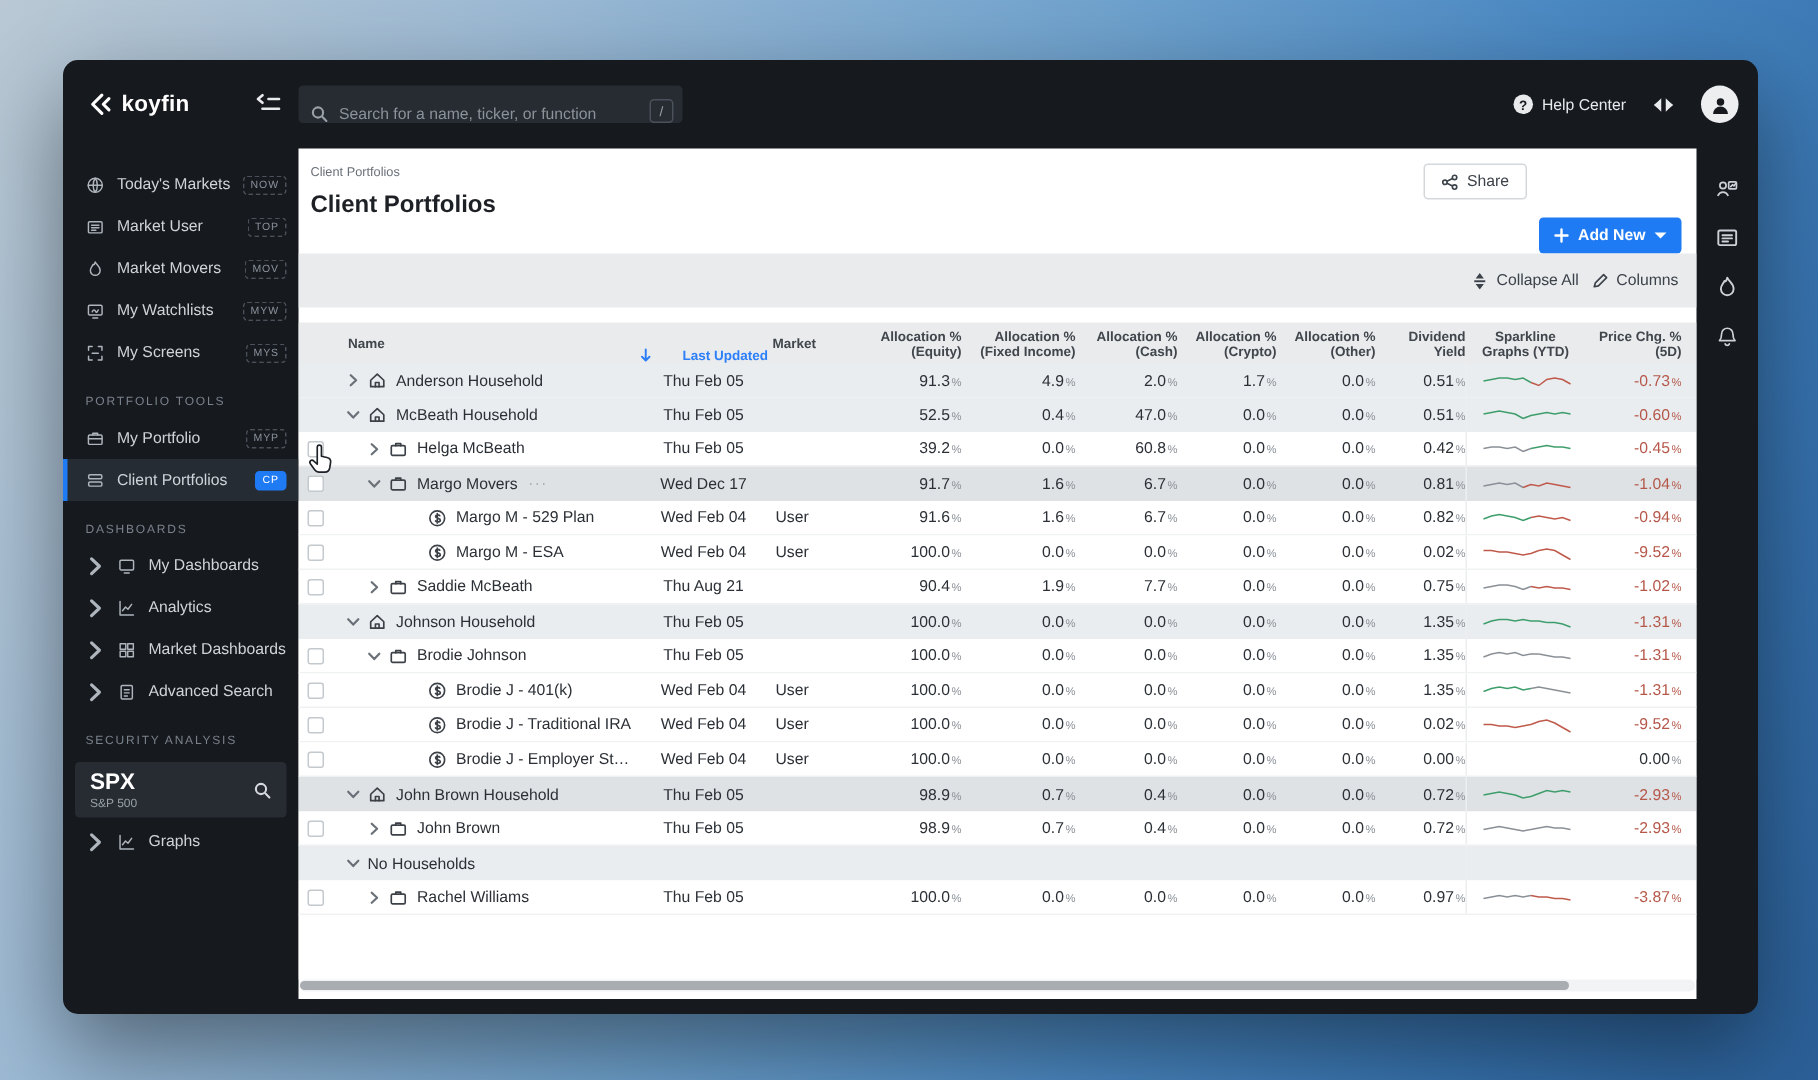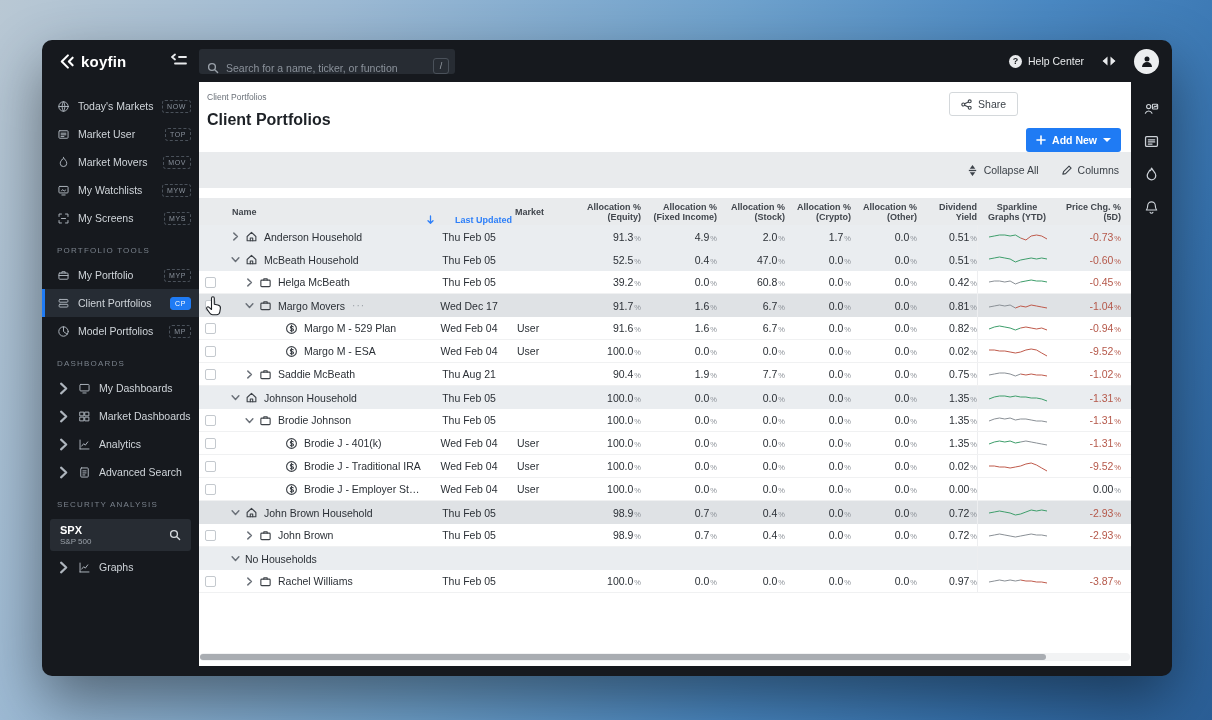--- a/index.html
+++ b/index.html
@@ -3,21 +3,21 @@
 <meta charset="utf-8">
 <style>
   * { margin:0; padding:0; box-sizing:border-box; }
   html,body { width:1212px; height:720px; overflow:hidden; font-family:"Liberation Sans", sans-serif; }
   .desktop { position:relative; width:1212px; height:720px;
     background:linear-gradient(115deg,#b9c8d4 0%,#9dbad4 22%,#6fa2cd 48%,#4a88c2 68%,#3672ae 85%,#2b5f97 100%); }
   .window { position:absolute; left:42px; top:40px; width:1130px; height:636px; background:#16191e;
     border-radius:10px; box-shadow:0 24px 60px rgba(0,0,0,.45); overflow:hidden; display:flex; flex-direction:column; }
 
   
-  .topbar { height:42px; display:flex; align-items:center; flex:none;border-radius:13px; }
+  .topbar { height:59px; display:flex; align-items:center; flex:none;border-radius:13px; }
   .logo-zone { width:157px; flex:none; display:flex; align-items:center; justify-content:space-between; padding:0 10px 0 16px; }
   .logo { display:flex; align-items:center; gap:6px; color:#fff; }
   .logo .ic { width:17px; height:17px; color:#fff; }
   .logo-text { font-size:15px; font-weight:700; letter-spacing:.2px; }
   .collapse-btn { width:20px; height:20px; color:#e8eaec; cursor:pointer; }
   .gsearch { width:256px; height:25px; background:#272c33; border-radius:3px; display:flex; align-items:flex-end; padding:0 6px 0 8px; gap:7px; }
   .gsearch .ic { width:12px; height:12px; color:#9aa1a9; flex:none; }
   .gsearch-ph { flex:1; font-size:10.5px; color:#8b929b; white-space:nowrap; overflow:hidden; }
   .slash-key { width:16px; height:16px; border:1px solid #4a515a; border-radius:3px; color:#9aa1a9; font-size:9px;
     display:flex; align-items:center; justify-content:center; }
@@ -36,21 +36,21 @@
   .side-item .ic { width:13px; height:13px; color:#aeb5bd; flex:none; }
   .side-label { font-size:10.5px; color:#cfd4d9; flex:1; white-space:nowrap; overflow:hidden; }
   .side-badge { font-size:7px; letter-spacing:.6px; color:#8a929c; border:1px dashed #4a515a; border-radius:3px; padding:2px 4px; flex:none; }
   .side-item.active { background:#262c34; }
   .side-item.active::before { content:""; position:absolute; left:0; top:0; bottom:0; width:3px; background:#1f7bf4; }
   .side-item.active .side-badge { background:#1f7bf4; border:1px solid #1f7bf4; color:#fff; }
   .side-section { font-size:8px; letter-spacing:1.2px; color:#7a828c; padding:14px 15px 6px; white-space:nowrap; }
   .side-chev { width:8px; height:8px; color:#7a828c; flex:none; }
   .spx-box { margin:4px 8px 2px; background:#272c33; border-radius:3px; padding:5px 10px; display:flex; align-items:center; cursor:pointer; }
   .spx-txt { flex:1; }
-  .spx-ticker { font-size:11px; font-weight:700; color:#fff; }
+  .spx-ticker { font-size:15px; font-weight:700; color:#fff; }
   .spx-name { font-size:8px; color:#9aa1a9; margin-top:1px; }
   .spx-box .ic { width:12px; height:12px; color:#d6dade; }
 
   .rightstrip { width:41px; flex:none; display:flex; flex-direction:column; align-items:center; gap:16px; padding-top:18px; }
   .strip-ic { width:17px; height:17px; color:#ccd1d7; cursor:pointer; }
 
   
   .main { flex:1; min-width:0; background:#fff; margin-bottom:10px; display:flex; flex-direction:column; overflow:hidden; }
   .card-head { padding:10px 10px 0 8px; }
   .head-top { display:flex; align-items:flex-start; }
@@ -62,21 +62,21 @@
   .btn-share .ic { width:11px; height:11px; }
   .btn-addnew { height:24px; display:flex; align-items:center; gap:6px; background:#1f7bf4; border-radius:3px; padding:0 10px;
     font-size:10.5px; font-weight:700; color:#fff; cursor:pointer;margin-top:36px; }
   .btn-addnew .ic { width:10px; height:10px; }
   .caret { width:0; height:0; border-left:4px solid transparent; border-right:4px solid transparent; border-top:4px solid #fff; }
 
   .toolbar { height:36px; background:#e9ebed; display:flex; align-items:center; padding:0 12px 0 8px; flex:none; }
   .tsearch { width:171px; height:23px; background:#fff; border-radius:2px; display:flex; align-items:center; gap:6px; padding:0 8px; }
   .tsearch .ic { width:11px; height:11px; color:#6a7078; }
   .tsearch-ph { font-size:10.5px; color:#9ba1a8; }
-  .tool-right { margin-left:auto; display:flex; gap:22px; }
+  .tool-right { margin-left:auto; display:flex; gap:8px; }
   .tool-btn { display:flex; align-items:center; gap:6px; font-size:10.5px; color:#3c4249; cursor:pointer; }
   .tool-btn .ic { width:11px; height:11px; }
 
   .tgap { height:10px; flex:none; }
   .grid { display:grid; grid-template-columns:22px minmax(0,1fr) 92px 56px 70px 76px 68px 66px 66px 60px 80px 74px; align-items:center; }
   .thead { height:27px; background:#e9ebed; flex:none; font-size:9px; font-weight:700; color:#41464d; }
   .th { line-height:10px; }
   .th.right { text-align:right; }
   .th.center { text-align:center; }
   .th-name { padding-left:11px; }
@@ -233,73 +233,63 @@
           <div class="side-item active">
             <span class="ic ">
               <svg viewBox="0 0 16 16" fill="none" stroke="currentColor" stroke-width="1.2" stroke-linecap="round" stroke-linejoin="round">
                 <rect x="2.6" y="3" width="10.8" height="3.4" rx="1"></rect>
                 <rect x="2.6" y="9" width="10.8" height="3.4" rx="1"></rect>
               </svg>
             </span>
             <span class="side-label">Client Portfolios</span>
             <span class="side-badge">CP</span>
           </div>
-          <div class="side-item">
-            <span class="ic ">
-              <svg viewBox="0 0 16 16" fill="none" stroke="currentColor" stroke-width="1.2" stroke-linecap="round" stroke-linejoin="round">
-                <circle cx="8" cy="8" r="5.8"></circle>
-                <path d="M8 2.2V8l4.5 3.4"></path>
-              </svg>
-            </span>
-            <span class="side-label">Model Portfolios</span>
-            <span class="side-badge">MP</span>
-          </div>
           <div class="side-section">DASHBOARDS</div>
           <div class="side-item">
             <span class="ic side-chev">
               <svg viewBox="0 0 8 8" fill="none" stroke="currentColor" stroke-width="1.3" stroke-linecap="round" stroke-linejoin="round">
                 <path d="M2.5 1l3.2 3-3.2 3"></path>
               </svg>
             </span>
             <span class="ic ">
               <svg viewBox="0 0 16 16" fill="none" stroke="currentColor" stroke-width="1.2" stroke-linecap="round" stroke-linejoin="round">
                 <rect x="2.4" y="3" width="11.2" height="8" rx="1"></rect>
                 <path d="M6 13.5h4"></path>
               </svg>
             </span>
             <span class="side-label">My Dashboards</span>
+          </div>
+          <div class="side-item">
+            <span class="ic side-chev">
+              <svg viewBox="0 0 8 8" fill="none" stroke="currentColor" stroke-width="1.3" stroke-linecap="round" stroke-linejoin="round">
+                <path d="M2.5 1l3.2 3-3.2 3"></path>
+              </svg>
+            </span>
+            <span class="ic ">
+              <svg viewBox="0 0 16 16" fill="none" stroke="currentColor" stroke-width="1.2" stroke-linecap="round" stroke-linejoin="round">
+                <path d="M2.5 13.5v-11M2.5 13.5h11M4.5 10l2.5-3 2 1.8 3-4"></path>
+              </svg>
+            </span>
+            <span class="side-label">Analytics</span>
           </div>
           <div class="side-item">
             <span class="ic side-chev">
               <svg viewBox="0 0 8 8" fill="none" stroke="currentColor" stroke-width="1.3" stroke-linecap="round" stroke-linejoin="round">
                 <path d="M2.5 1l3.2 3-3.2 3"></path>
               </svg>
             </span>
             <span class="ic ">
               <svg viewBox="0 0 16 16" fill="none" stroke="currentColor" stroke-width="1.2" stroke-linecap="round" stroke-linejoin="round">
                 <rect x="2.6" y="2.6" width="4.6" height="4.6"></rect>
                 <rect x="8.8" y="2.6" width="4.6" height="4.6"></rect>
                 <rect x="2.6" y="8.8" width="4.6" height="4.6"></rect>
                 <rect x="8.8" y="8.8" width="4.6" height="4.6"></rect>
               </svg>
             </span>
             <span class="side-label">Market Dashboards</span>
-          </div>
-          <div class="side-item">
-            <span class="ic side-chev">
-              <svg viewBox="0 0 8 8" fill="none" stroke="currentColor" stroke-width="1.3" stroke-linecap="round" stroke-linejoin="round">
-                <path d="M2.5 1l3.2 3-3.2 3"></path>
-              </svg>
-            </span>
-            <span class="ic ">
-              <svg viewBox="0 0 16 16" fill="none" stroke="currentColor" stroke-width="1.2" stroke-linecap="round" stroke-linejoin="round">
-                <path d="M2.5 13.5v-11M2.5 13.5h11M4.5 10l2.5-3 2 1.8 3-4"></path>
-              </svg>
-            </span>
-            <span class="side-label">Analytics</span>
           </div>
           <div class="side-item">
             <span class="ic side-chev">
               <svg viewBox="0 0 8 8" fill="none" stroke="currentColor" stroke-width="1.3" stroke-linecap="round" stroke-linejoin="round">
                 <path d="M2.5 1l3.2 3-3.2 3"></path>
               </svg>
             </span>
             <span class="ic ">
               <svg viewBox="0 0 16 16" fill="none" stroke="currentColor" stroke-width="1.2" stroke-linecap="round" stroke-linejoin="round">
                 <rect x="3.4" y="2.4" width="9.2" height="11.2" rx="1"></rect>
@@ -409,21 +399,21 @@
             <div class="th right">
               <div>Allocation %</div>
               <div>(Equity)</div>
             </div>
             <div class="th right">
               <div>Allocation %</div>
               <div>(Fixed Income)</div>
             </div>
             <div class="th right">
               <div>Allocation %</div>
-              <div>(Stock)</div>
+              <div>(Cash)</div>
             </div>
             <div class="th right">
               <div>Allocation %</div>
               <div>(Crypto)</div>
             </div>
             <div class="th right">
               <div>Allocation %</div>
               <div>(Other)</div>
             </div>
             <div class="th right">

